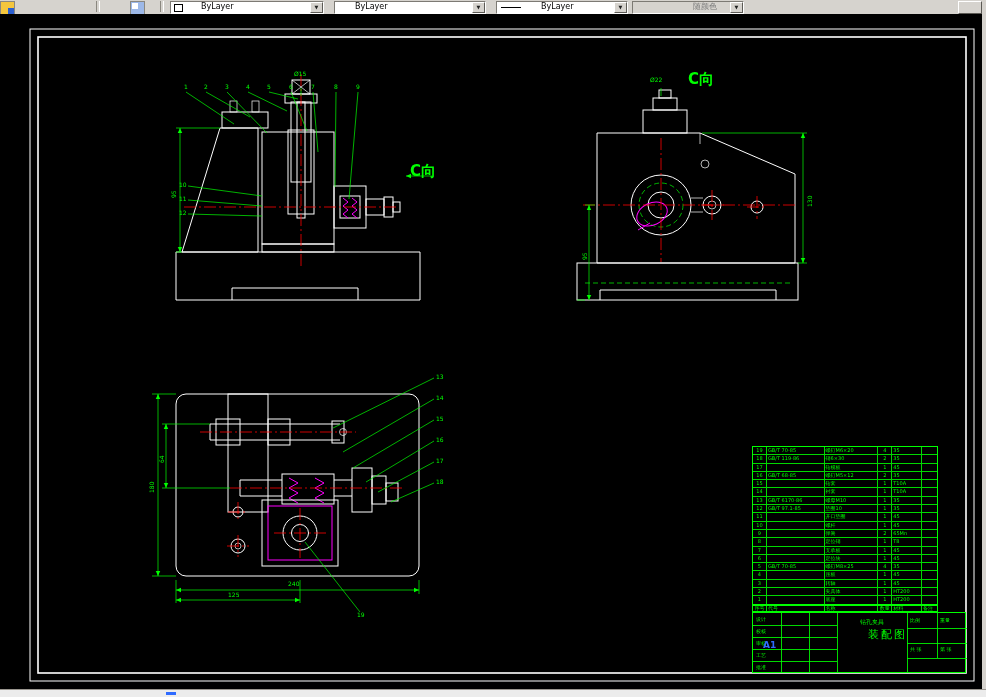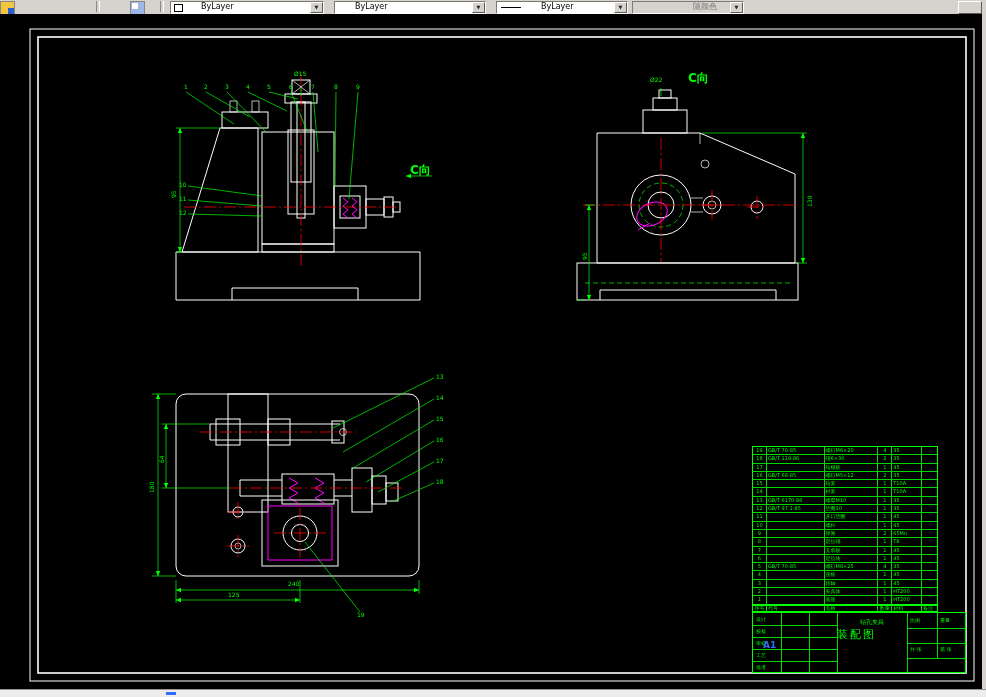--- a/index.html
+++ b/index.html
@@ -35,21 +35,21 @@
   .bb-accent{position:absolute;left:166px;top:2px;width:10px;height:3px;background:#2f6bff;}
   svg{display:block;}
   .w{stroke:#ffffff;fill:none;stroke-width:1;}
   .wt{stroke:#ffffff;fill:none;stroke-width:0.7;}
   .g{stroke:#00ff00;fill:none;stroke-width:0.7;}
   .gd{stroke:#00ff00;fill:none;stroke-width:0.7;stroke-dasharray:5 3;}
   .r{stroke:#ff0000;fill:none;stroke-width:0.8;stroke-dasharray:12 3 2 3;}
   .m{stroke:#ff00ff;fill:none;stroke-width:1;}
   
   .ovl{position:absolute;left:0;top:0;width:986px;height:697px;pointer-events:none;}
-  .vlabel{position:absolute;color:#00ff00;font-size:12px;font-weight:bold;}
+  .vlabel{position:absolute;color:#00ff00;font-size:15px;font-weight:bold;}
   .callout{position:absolute;color:#00ff00;font-size:6px;line-height:6px;}
   .dimh{position:absolute;color:#00ff00;font-size:6px;line-height:6px;white-space:nowrap;}
   .dimv{position:absolute;color:#00ff00;font-size:6px;line-height:6px;white-space:nowrap;
         transform:rotate(-90deg);transform-origin:left top;}
   .techreq{position:absolute;left:492px;top:479px;width:250px;color:#00ff00;font-size:7px;line-height:10.5px;}
   .techreq .tt{margin-left:34px;letter-spacing:4px;font-size:7.5px;margin-bottom:2px;}
   
   .bom{position:absolute;left:752px;top:446px;width:186px;border:1px solid #00ff00;
        box-sizing:border-box;color:#00ff00;font-size:5px;}
   .bomrow{display:flex;height:8.3px;border-bottom:1px solid rgba(0,255,0,.85);box-sizing:border-box;align-items:center;}
@@ -65,21 +65,21 @@
   .bc.note{width:15px;}
   .bomhead{position:absolute;left:752px;top:604px;width:186px;height:8px;border:1px solid #00ff00;
            box-sizing:border-box;color:#00ff00;font-size:5px;display:flex;}
   
   .tblock{position:absolute;left:752px;top:612px;width:214px;height:61px;border:1px solid #00ff00;
           box-sizing:border-box;color:#00ff00;font-size:5px;}
   .tb-vl{position:absolute;top:0;bottom:0;width:1px;background:rgba(0,255,0,.85);}
   .tb-hl{position:absolute;height:1px;background:rgba(0,255,0,.85);}
   .trow{position:absolute;left:3px;line-height:6px;}
   .ttl1{position:absolute;left:84px;width:70px;top:5px;text-align:center;font-size:6px;}
-  .ttl2{position:absolute;left:84px;width:70px;top:14px;text-align:left;font-size:11px;letter-spacing:2px;}
+  .ttl2{position:absolute;left:84px;width:70px;top:14px;text-align:right;font-size:11px;letter-spacing:2px;}
   .sheet{position:absolute;left:10px;top:27px;color:#2f6bff;font-size:9px;font-weight:bold;}
   .rlab{position:absolute;line-height:6px;}
 </style>
 </head>
 <body>
 
 <div class="app">
 
   <div class="toolbar">
     <div class="sep" style="left:96px"></div>

